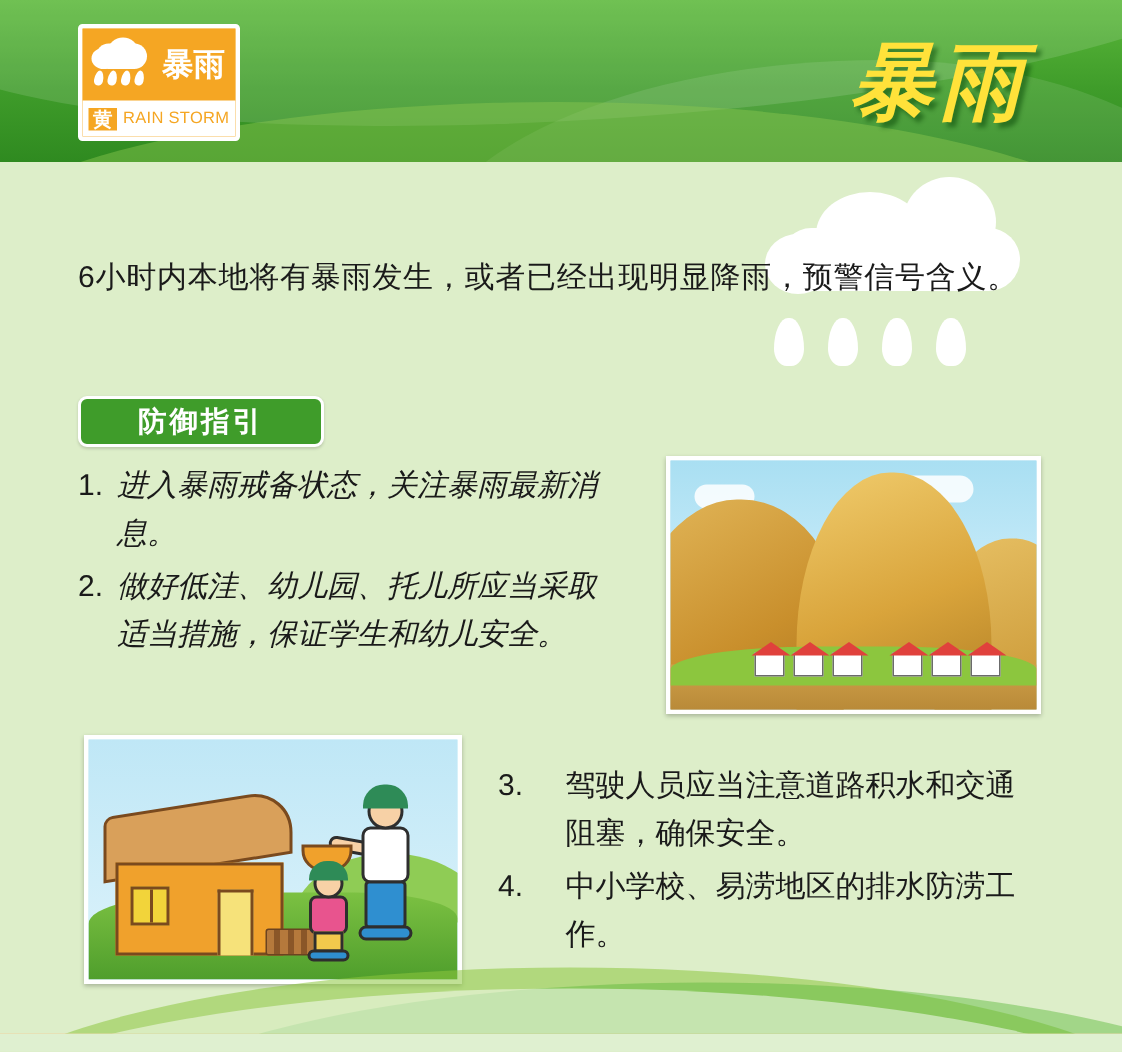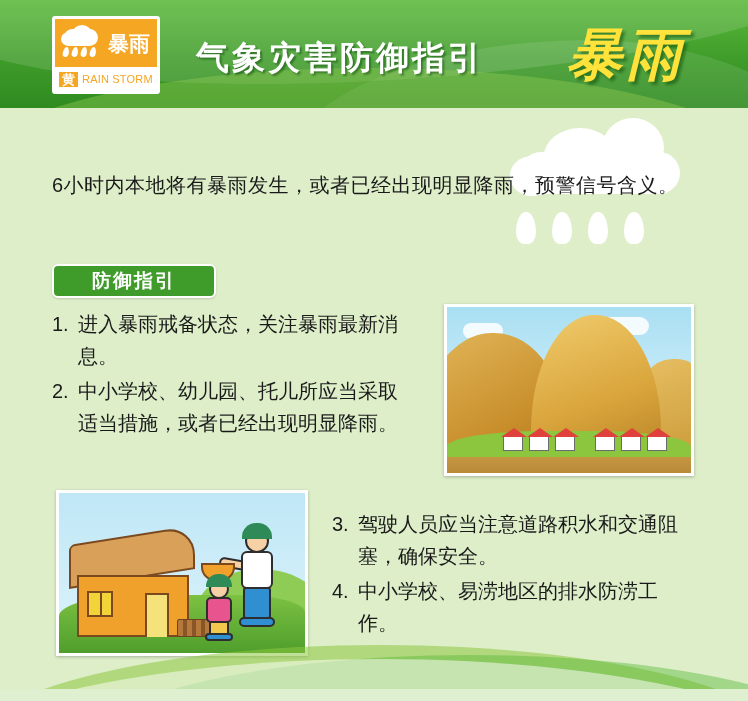--- a/index.html
+++ b/index.html
@@ -185,33 +185,33 @@
     width: 360px;
     color: #1a1a1a;
     font-size: 20px;
     line-height: 1.62;
   }
   .guide-list .li {
     display: flex;
     margin-bottom: 2px;
   }
   .guide-list .num { width: 26px; flex: 0 0 26px; }
-  .guide-list .txt { flex: 1 1 auto; }
+  .guide-list .txt { flex: 1 1 auto; font-style: italic; }
 
   .guide-list-2 {
     position: absolute;
     left: 332px; top: 400px;
     width: 360px;
     color: #1a1a1a;
     font-size: 20px;
     line-height: 1.62;
   }
   .guide-list-2 .li { display: flex; margin-bottom: 2px; }
   .guide-list-2 .num { width: 26px; flex: 0 0 26px; }
-  .guide-list-2 .txt { flex: 1 1 auto; }
+  .guide-list-2 .txt { flex: 1 1 auto; margin-left: 19px; }
 
   
   .deco-cloud {
     position: absolute;
     left: 510px; top: 8px;
     width: 180px; height: 90px;
   }
   .deco-cloud span {
     position: absolute;
     background: #ffffff;
@@ -438,21 +438,20 @@
           </div>
         </div>
         <div class="badge-cn">暴雨</div>
       </div>
       <div class="badge-bottom">
         <span class="badge-level">黄</span>
         <span class="badge-en">RAIN STORM</span>
       </div>
     </div>
 
-    <div class="header-title">气象灾害防御指引</div>
     <div class="header-keyword">暴雨</div>
   </div>
 
   <div class="body-area">
 
     <div class="deco-cloud">
       <span class="a"></span>
         <span class="b"></span>
         <span class="c"></span>
         <span class="d"></span>
@@ -468,21 +467,21 @@
 
     <div class="section-tab" id="tab-guide">防御指引</div>
 
     <div class="guide-list">
       <div class="li">
         <span class="num">1.</span>
         <span class="txt">进入暴雨戒备状态，关注暴雨最新消息。</span>
       </div>
       <div class="li">
         <span class="num">2.</span>
-        <span class="txt">中小学校、幼儿园、托儿所应当采取适当措施，或者已经出现明显降雨。</span>
+        <span class="txt">做好低洼、幼儿园、托儿所应当采取适当措施，保证学生和幼儿安全。</span>
       </div>
     </div>
 
     <div class="guide-list-2">
       <div class="li">
         <span class="num">3.</span>
         <span class="txt">驾驶人员应当注意道路积水和交通阻塞，确保安全。</span>
       </div>
       <div class="li">
         <span class="num">4.</span>

